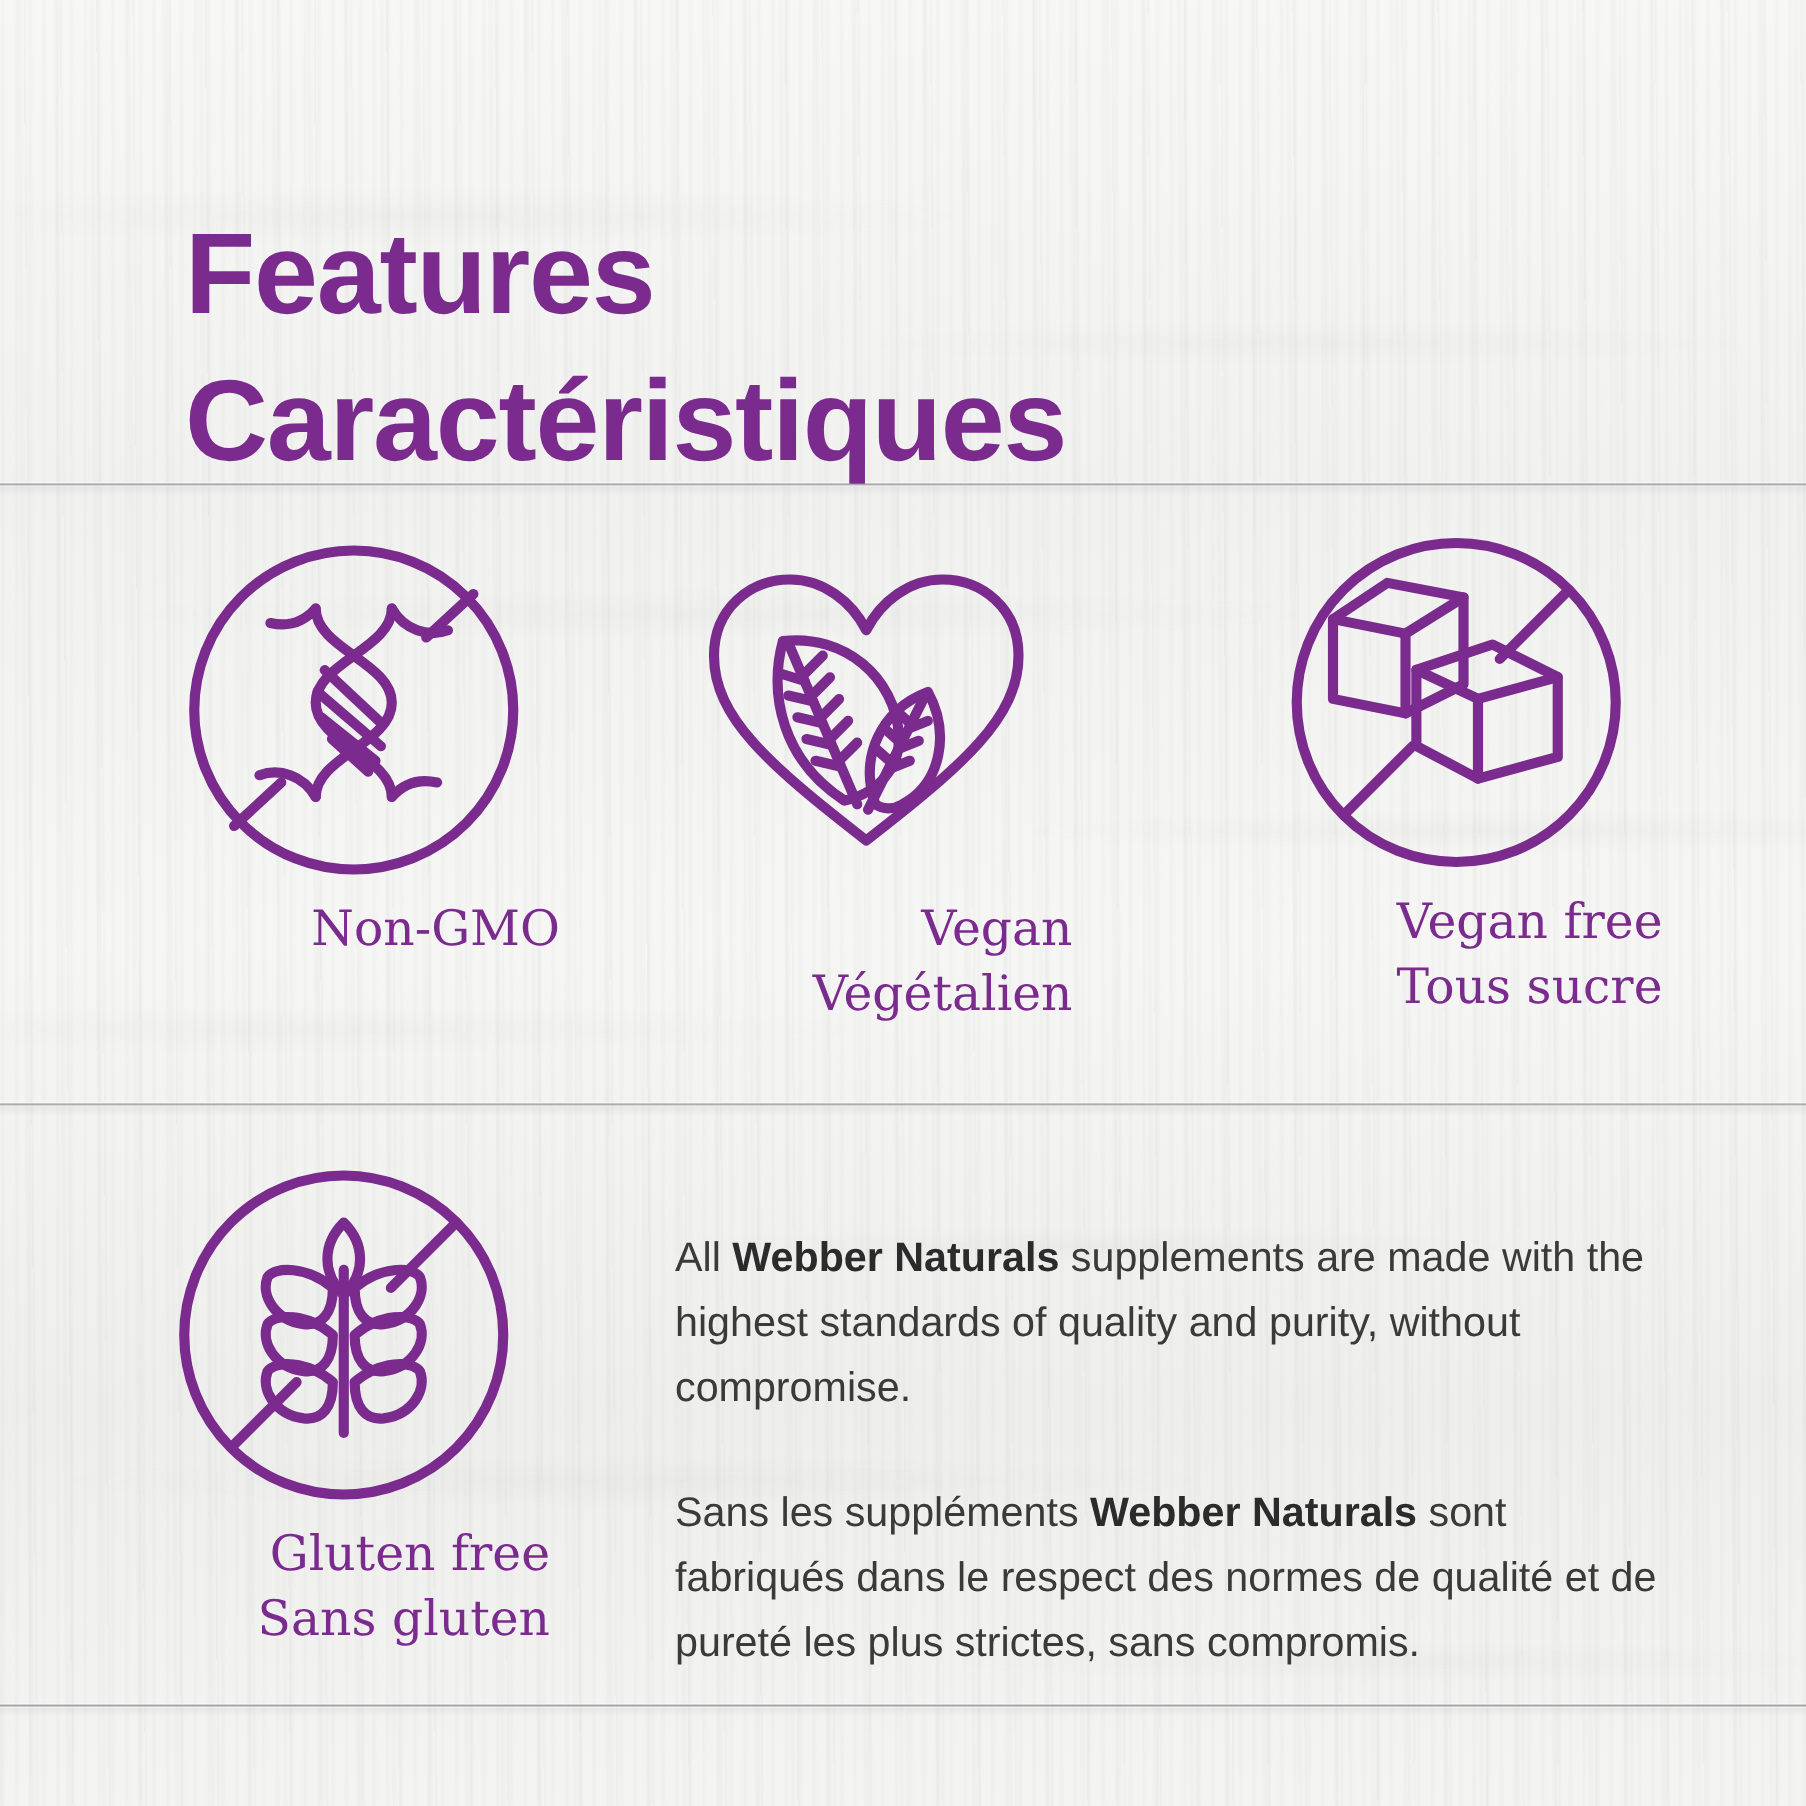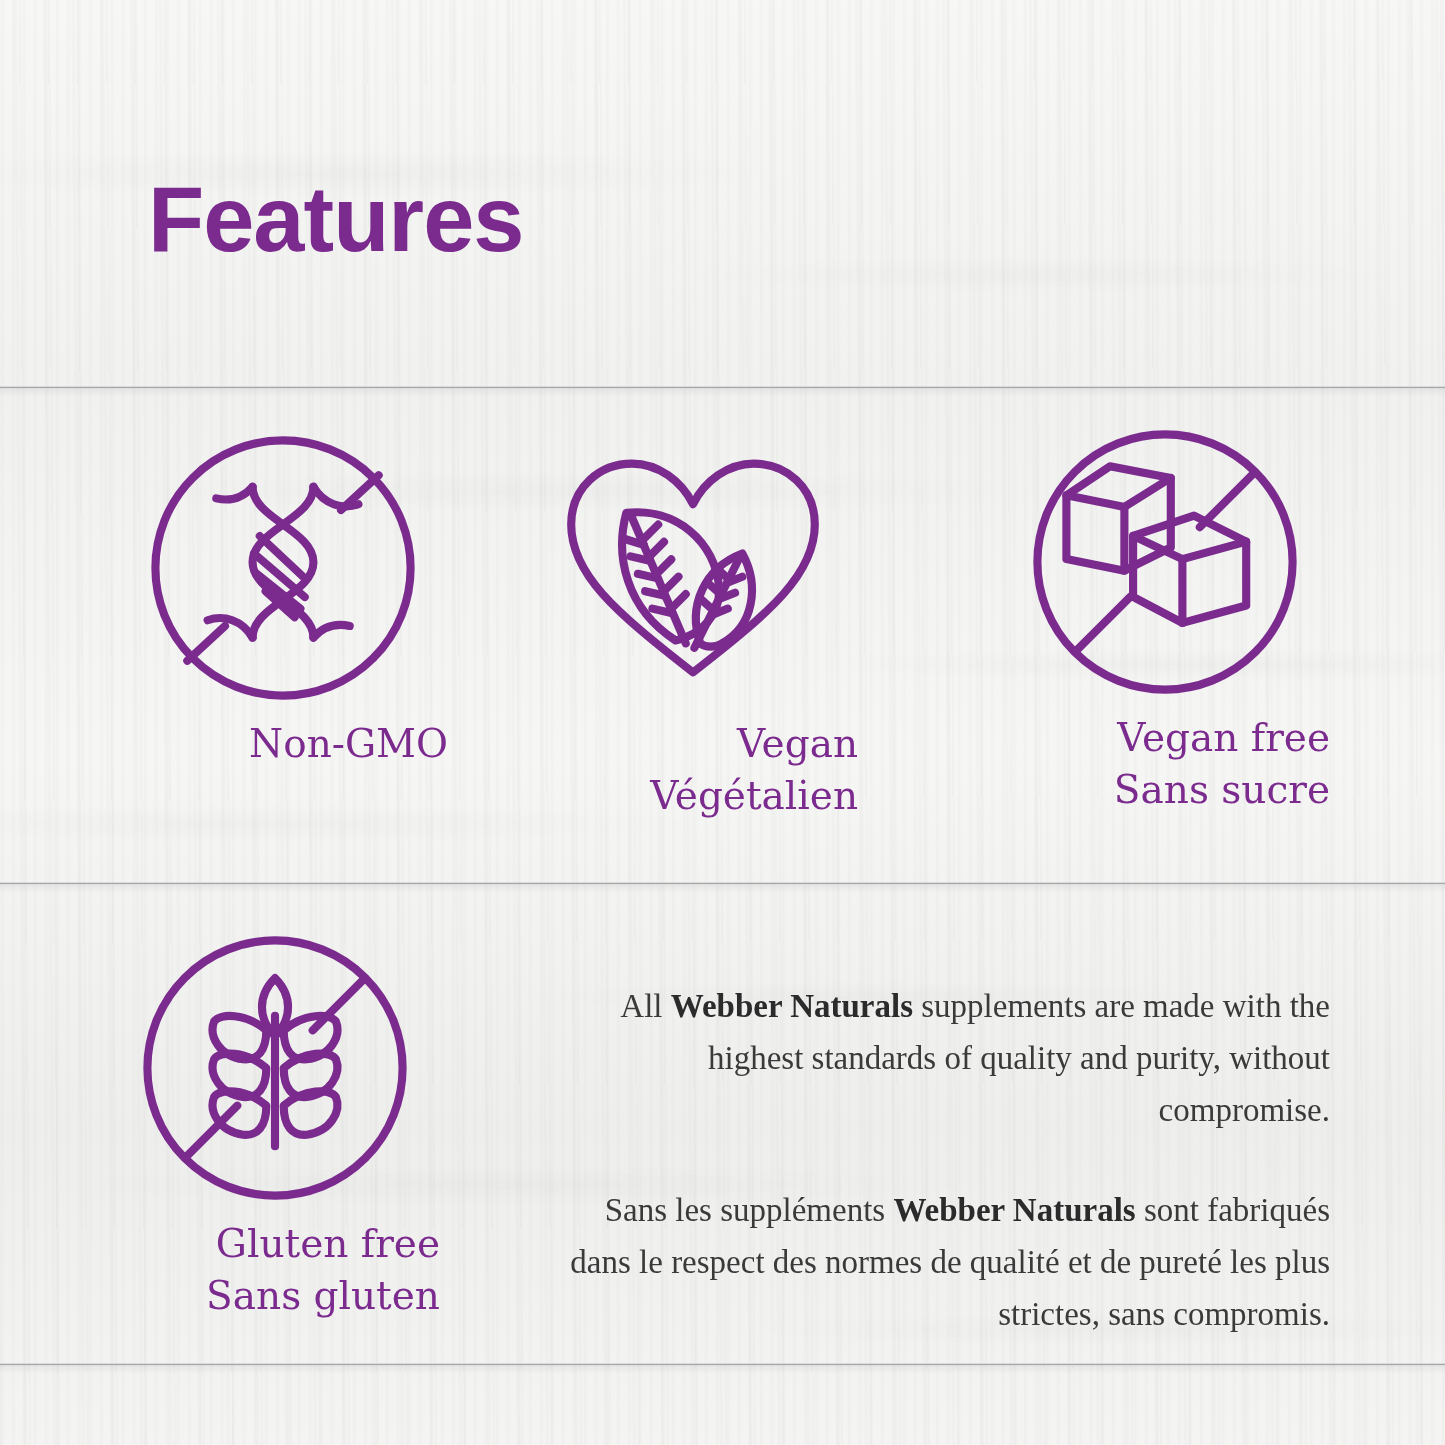--- a/index.html
+++ b/index.html
@@ -113,42 +113,42 @@
   #feature-sugar-free{ left: 1000px; top: 412px; }
   #feature-gluten-free { left: 110px; top: 918px; }
 
   
   .copy-block {
     position: absolute;
     left: 540px;
     top: 980px;
     width: 790px;
     color: #3a3a3a;
-    font-family: Liberation Serif, serif;
+    font-family: Liberation Sans, sans-serif;
     font-size: 33px;
     line-height: 52px;
-    text-align: right;
   }
   .copy-block p { margin: 0 0 48px 0; }
   .copy-block p:last-child { margin-bottom: 0; }
   .copy-block strong { font-weight: bold; color: #2b2b2b; }
 </style>
 </head>
 <body>
 
 <div id="page">
 
   <div class="wood-base"></div>
   <div class="wood-grain"></div>
   <div class="plank-seam" style="top:386px"></div>
   <div class="plank-seam" style="top:882px"></div>
   <div class="plank-seam" style="top:1363px"></div>
 
   <h1 class="heading">
     <span class="line1">Features</span>
+    <span class="line2">Caractéristiques</span>
   </h1>
 
   <div class="feature" id="feature-non-gmo">
     <div class="icon-wrap">
       <svg width="290" height="290" viewBox="0 0 200 200" fill="none" stroke="#7b2a8e" stroke-width="5.6" stroke-linecap="round" stroke-linejoin="round">
         <circle cx="100" cy="100" r="88"></circle>
 
         <line x1="140" y1="60" x2="166" y2="36"></line>
         <line x1="34" y1="164" x2="60" y2="140"></line>
 
@@ -218,21 +218,21 @@
         <path d="M32 54 L72 62 L104 42"></path>
         <path d="M72 62 L72 106"></path>
 
         <path d="M78 82 L120 68 L156 86 L156 130 L112 142 L78 124 Z"></path>
         <path d="M78 82 L112 98 L156 86"></path>
         <path d="M112 98 L112 142"></path>
       </svg>
     </div>
     <div class="caption">
       <span class="l1">Vegan free</span>
-      <span class="l2">Sans sucre</span>
+      <span class="l2">Tous sucre</span>
     </div>
   </div>
 
   <div class="feature" id="feature-gluten-free">
     <div class="icon-wrap">
       <svg width="290" height="290" viewBox="0 0 200 200" fill="none" stroke="#7b2a8e" stroke-width="5.6" stroke-linecap="round" stroke-linejoin="round">
         <circle cx="100" cy="100" r="88"></circle>
         <line x1="126" y1="74" x2="162" y2="38"></line>
         <line x1="38" y1="162" x2="74" y2="126"></line>
 

